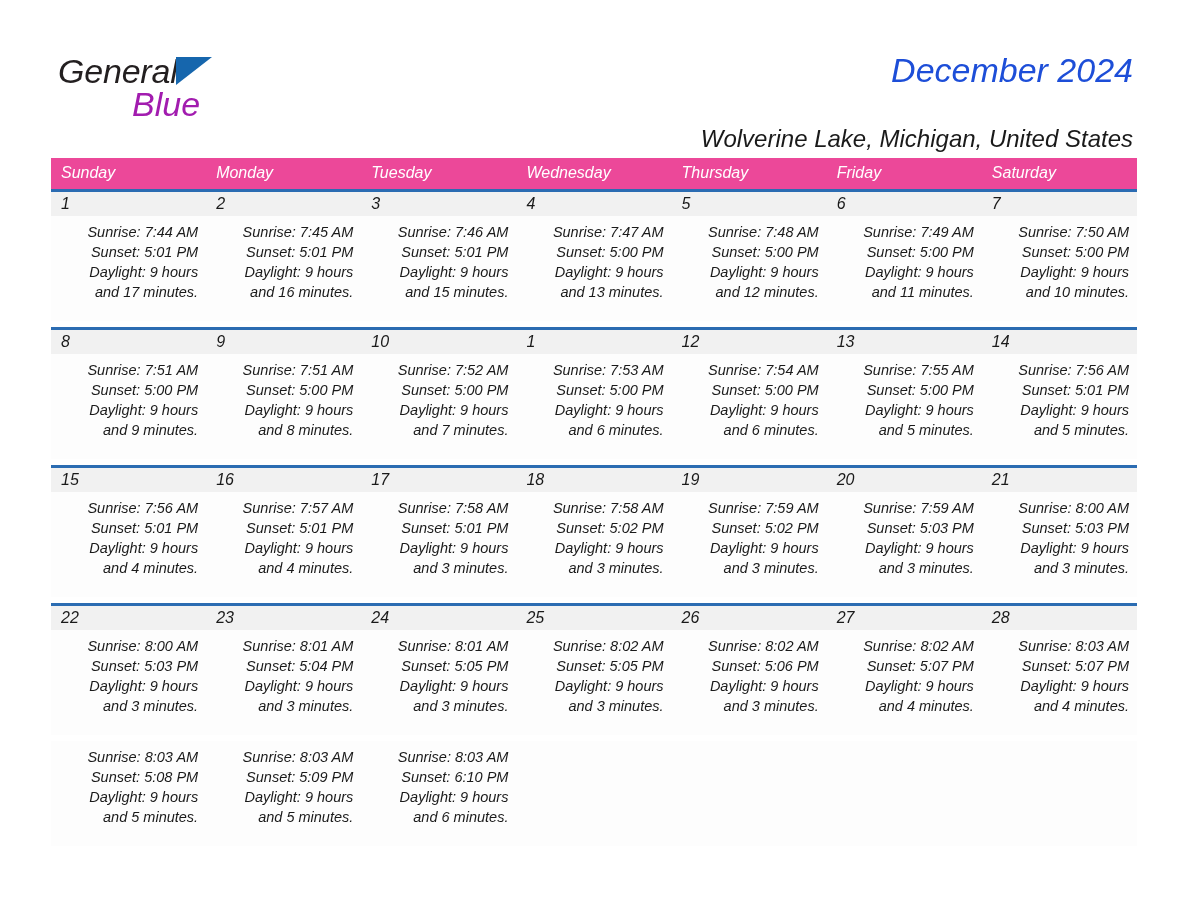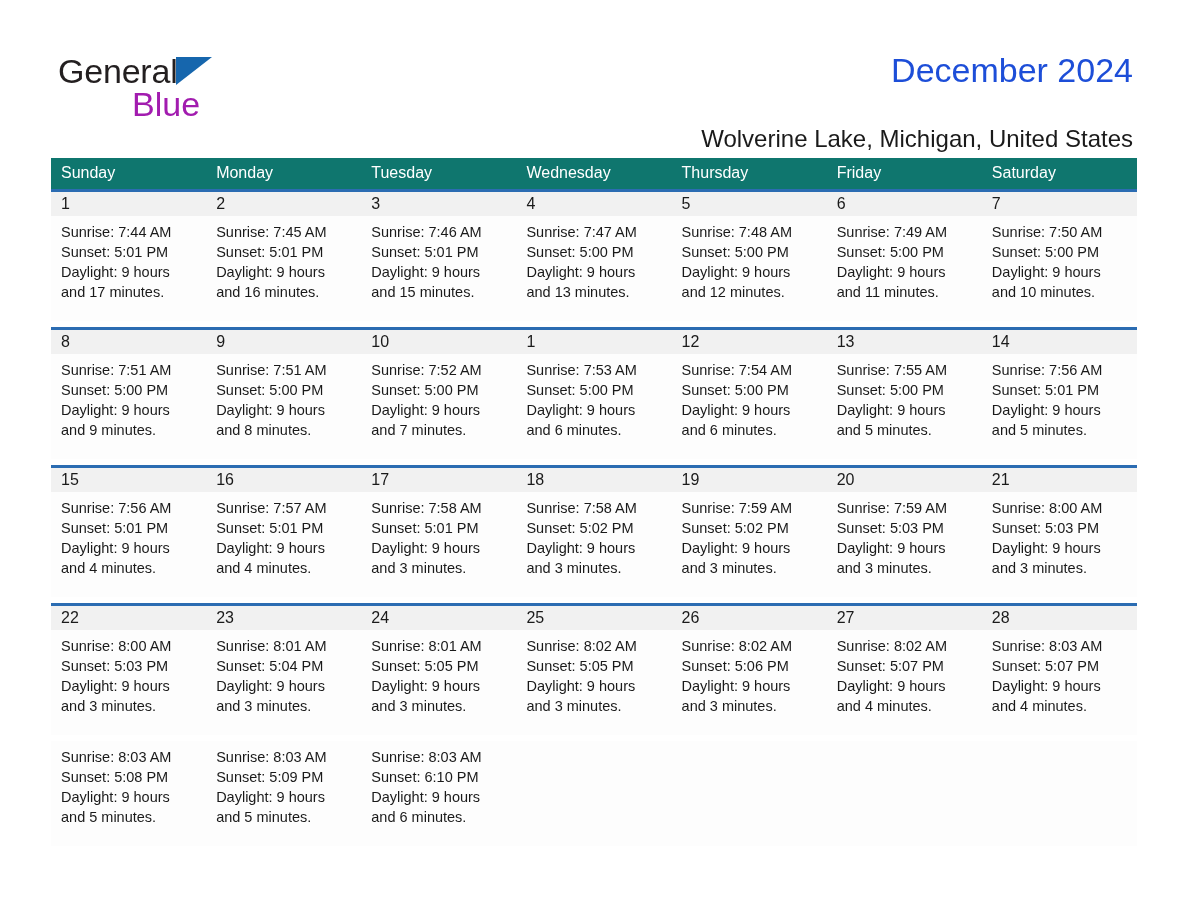--- a/index.html
+++ b/index.html
@@ -13,20 +13,21 @@
     height: 918px;
     font-family: "Liberation Sans", sans-serif;
     color: #1a1a1a;
     overflow: hidden;
   }
   .page {
     position: relative;
     width: 1023px;
     height: 918px;
     box-sizing: border-box;
+    font-style: italic;
   }
 
   
   .header {
     position: absolute;
     left: 0;
     top: 0;
     width: 1188px;
     height: 155px;
   }
@@ -95,21 +96,21 @@
     position: absolute;
     left: 51px;
     top: 158px;
     width: 1086px;
     border-collapse: collapse;
     table-layout: fixed;
   }
   .calendar col { width: 155.14px; }
 
   .dow-row th {
-    background: #0f766e;
+    background: #ec4899;
     color: #ffffff;
     font-size: 16px;
     font-weight: 400;
     text-align: left;
     padding: 6px 0 7px 10px;
     height: 29px;
     box-sizing: border-box;
     vertical-align: middle;
   }
 
@@ -130,20 +131,21 @@
 
   .detail-row td {
     background: #fdfdfd;
     padding: 6px 8px 14px 10px;
     font-size: 14.5px;
     line-height: 20px;
     color: #1a1a1a;
     vertical-align: top;
     height: 105px;
     box-sizing: border-box;
+    text-align: right;
   }
   .detail-row td.empty { background: #fdfdfd; }
   .detail-row td div { white-space: nowrap; }
 
   .spacer-row td {
     height: 6px;
     background: #ffffff;
     padding: 0;
     border: none;
   }

